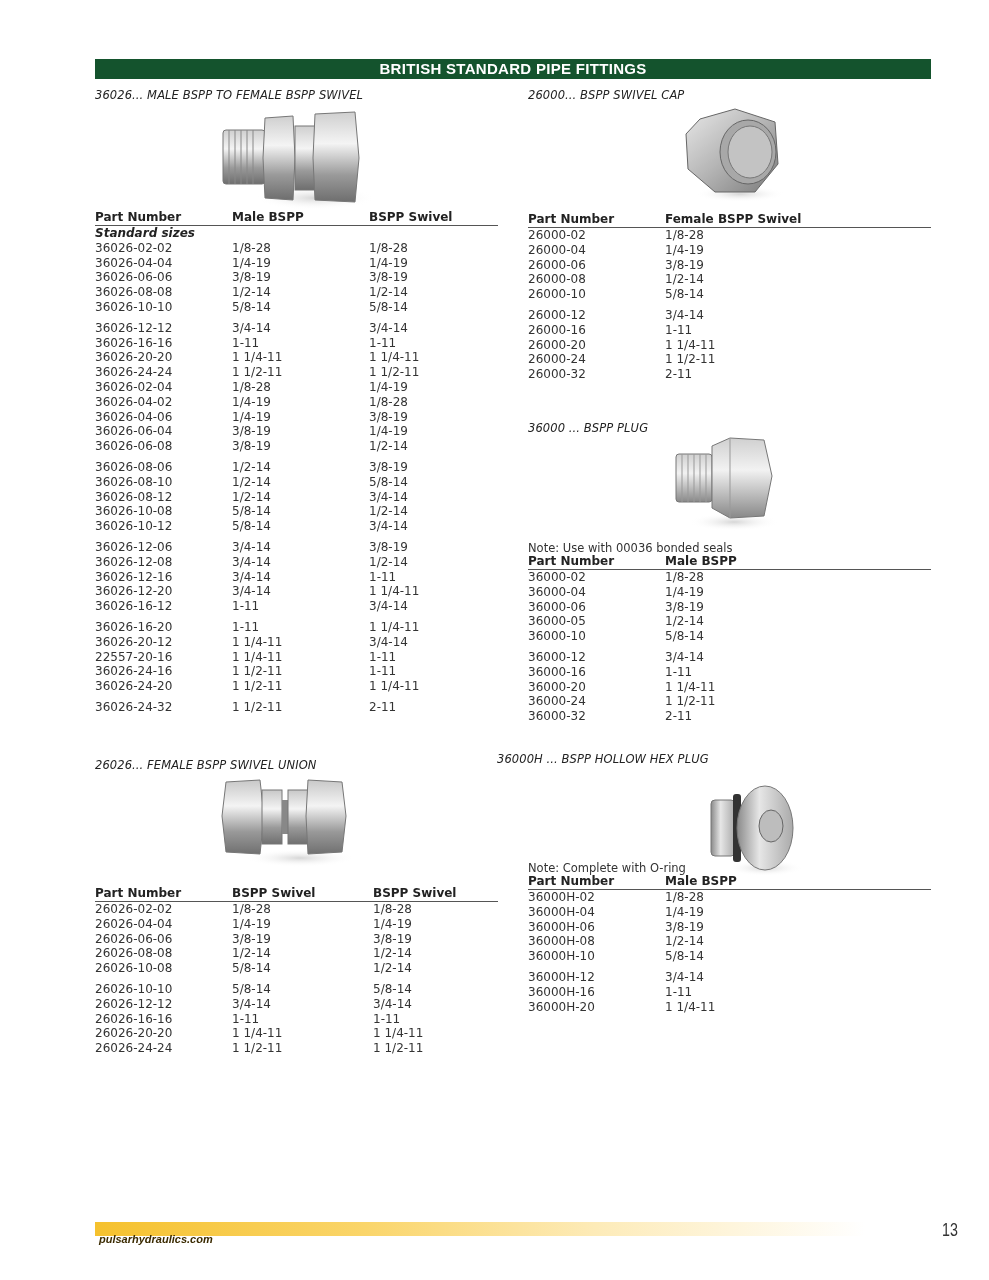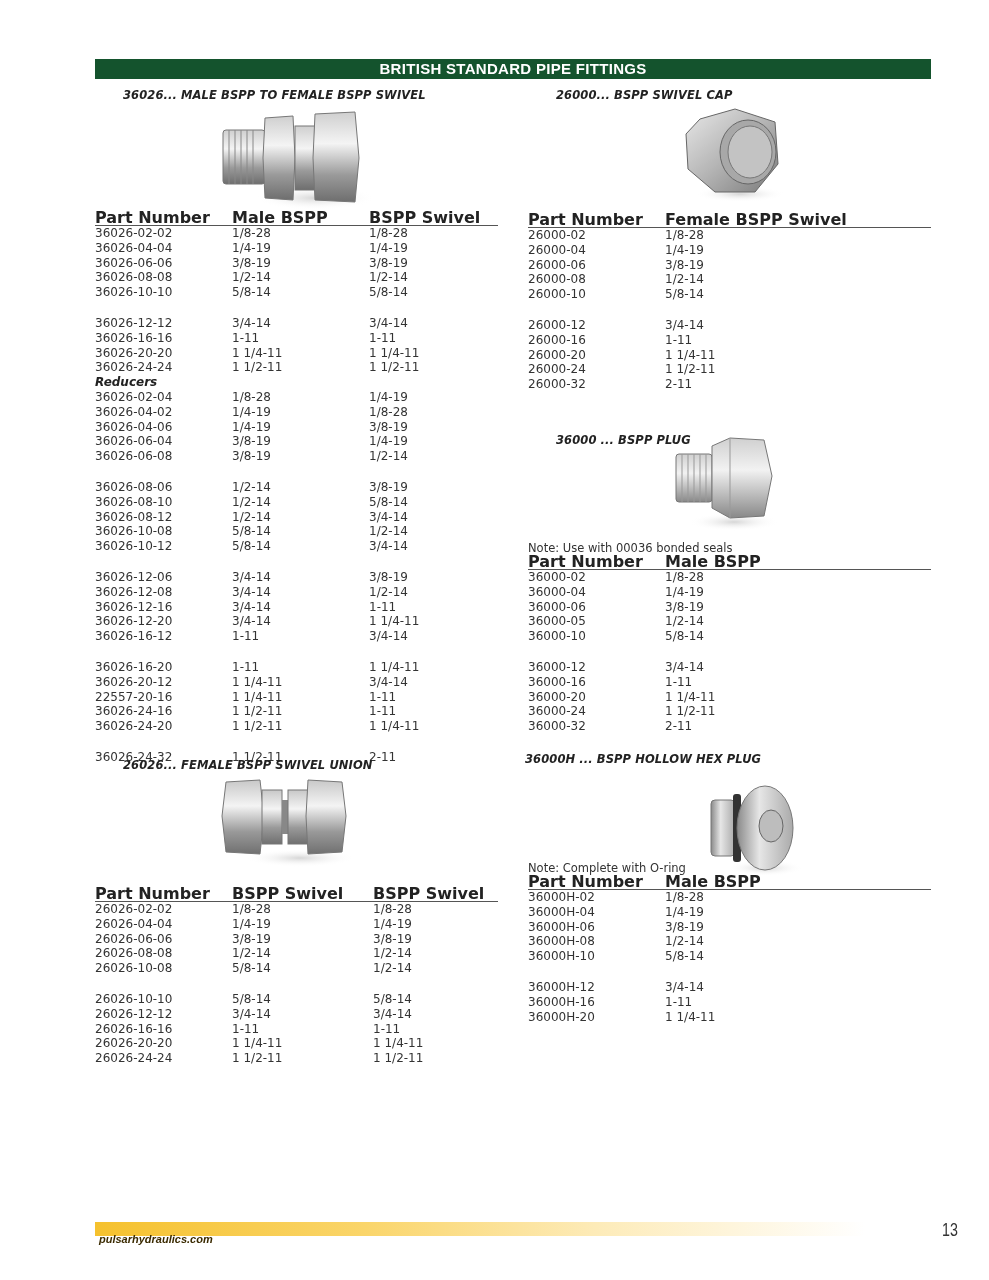--- a/index.html
+++ b/index.html
@@ -8,34 +8,34 @@
 
   .banner {
     position: absolute; left: 95px; top: 59px; width: 836px; height: 20px;
     background: #14532d; color: #fff; text-align: center;
     font-family: "Liberation Sans", sans-serif; font-weight: bold; font-size: 15px;
     line-height: 20px; letter-spacing: 0.3px;
   }
 
   .section { position: absolute; }
   .sec-title {
-    font-family: "DejaVu Sans", sans-serif; font-style: italic; font-weight: bold;
-    font-size: 11.5px; color: #222; letter-spacing: 0.1px; white-space: nowrap; margin-left: 28px;
+    font-family: "DejaVu Sans", sans-serif; font-style: italic; font-weight: normal;
+    font-size: 11.5px; color: #222; letter-spacing: 0.1px; white-space: nowrap;
   }
   .note {
     font-family: "DejaVu Sans", sans-serif; font-size: 11.5px; color: #333;
     white-space: nowrap;
   }
   .tbl { font-size: 12px; line-height: 14.8px; }
   .thead {
-    display: flex; font-weight: bold; font-size: 16px; color: #222;
+    display: flex; font-weight: bold; font-size: 12px; color: #222;
     border-bottom: 1px solid #555; height: 15px; line-height: 15px; align-items: flex-end;
   }
   .row { display: flex; white-space: nowrap; color: #333; }
-  .row.gap { margin-top: 16px; }
+  .row.gap { margin-top: 6px; }
   .grp { font-style: italic; font-weight: bold; color: #222; }
   .c1 { width: 137px; }
   .c2 { width: 137px; }
   .c2b { width: 141px; }
   .c3 { }
 
   .img { position: absolute; }
   .footer-bar {
     position: absolute; left: 95px; top: 1222px; width: 770px; height: 14px;
     background: linear-gradient(to right, #f5c12e 0%, #fad56a 35%, #fdebb8 65%, #ffffff 100%);
@@ -83,20 +83,21 @@
   <rect x="80" y="18" width="20" height="64" fill="url(#mg1)" stroke="#777"></rect>
   <polygon points="100,6 140,4 144,50 140,94 100,92 98,50" fill="url(#mg1)" stroke="#777"></polygon>
 </svg>
 <div class="section tbl" style="left:95px; top:211px; width:403px;">
   <div class="thead">
     <span class="c1">Part Number</span>
     <span class="c2">Male BSPP</span>
     <span class="c3">BSPP Swivel</span>
   </div>
   <div id="t36026">
+      <div class="row grp">Standard sizes</div>
       <div class="row">
         <span class="c1">36026-02-02</span>
         <span class="c2">1/8-28</span>
         <span class="c3">1/8-28</span>
       </div>
       <div class="row">
         <span class="c1">36026-04-04</span>
         <span class="c2">1/4-19</span>
         <span class="c3">1/4-19</span>
       </div>
@@ -128,21 +129,20 @@
       <div class="row">
         <span class="c1">36026-20-20</span>
         <span class="c2">1 1/4-11</span>
         <span class="c3">1 1/4-11</span>
       </div>
       <div class="row">
         <span class="c1">36026-24-24</span>
         <span class="c2">1 1/2-11</span>
         <span class="c3">1 1/2-11</span>
       </div>
-      <div class="row grp">Reducers</div>
       <div class="row">
         <span class="c1">36026-02-04</span>
         <span class="c2">1/8-28</span>
         <span class="c3">1/4-19</span>
       </div>
       <div class="row">
         <span class="c1">36026-04-02</span>
         <span class="c2">1/4-19</span>
         <span class="c3">1/8-28</span>
       </div>
@@ -381,21 +381,21 @@
         <span class="c1">26000-24</span>
         <span class="c3">1 1/2-11</span>
       </div>
       <div class="row">
         <span class="c1">26000-32</span>
         <span class="c3">2-11</span>
       </div>
     </div>
 </div>
 
-<div class="section" style="left:528px; top:433px; width:403px;">
+<div class="section" style="left:528px; top:421px; width:403px;">
   <div class="sec-title">36000 ... BSPP PLUG</div>
 </div>
 <svg class="img" style="left:672px; top:436px;" width="110" height="98" viewBox="0 0 110 98">
   <defs>
     <linearGradient id="mg4" x1="0" y1="0" x2="0" y2="1">
       <stop offset="0" stop-color="#d0d0d0"></stop>
         <stop offset="0.4" stop-color="#f2f2f2"></stop>
         <stop offset="1" stop-color="#888"></stop>
     </linearGradient>
   </defs>

